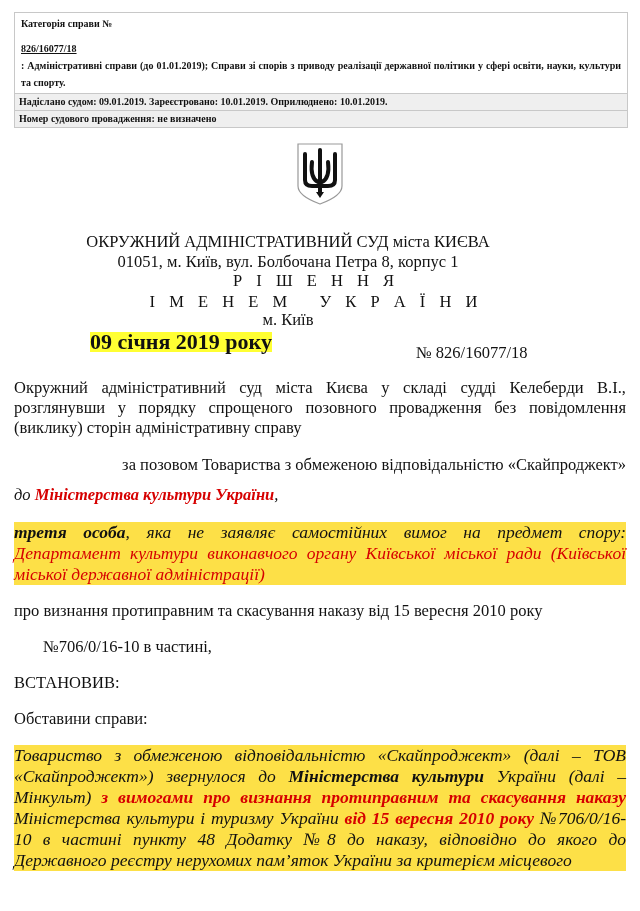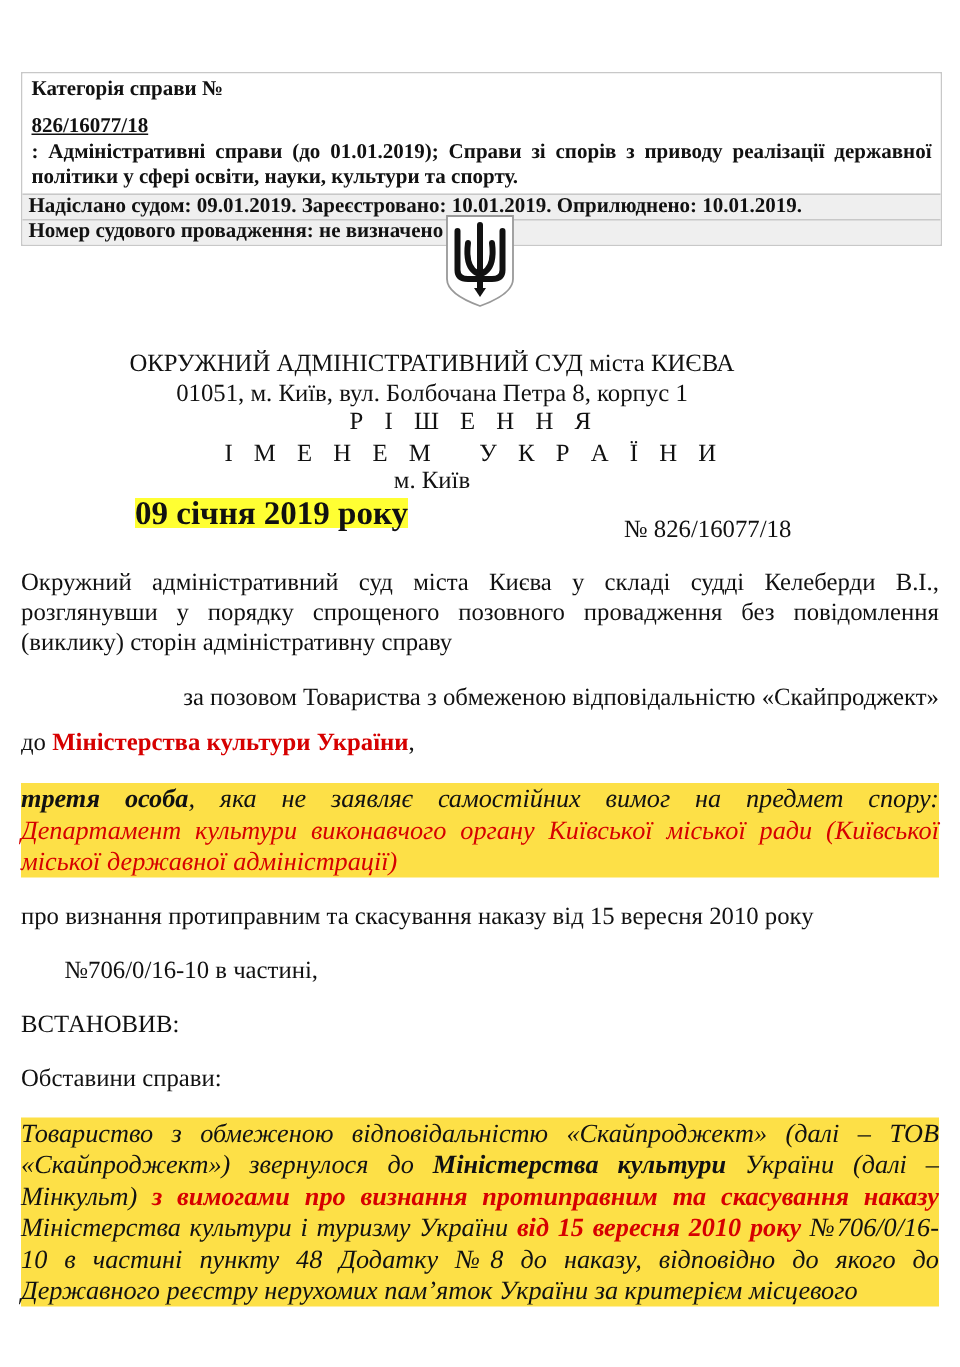--- a/index.html
+++ b/index.html
@@ -1,20 +1,20 @@
 <!DOCTYPE html>
 <html><head>
 <meta charset="utf-8">
 <style>
   html, body { margin: 0; padding: 0; background: #ffffff; }
   body { width: 640px; height: 911px; position: relative; overflow: hidden;
          font-family: "Liberation Serif", "DejaVu Serif", serif; color: #111; }
   .hdr { position: absolute; left: 14px; top: 12px; width: 612px;
          border: 1px solid #c8c8c8; font-family: "Liberation Serif", serif;
-         font-weight: bold; font-size: 14px; line-height: 17px; color: #111; margin-top: 36px; }
+         font-weight: bold; font-size: 10px; line-height: 17px; color: #111; }
   .hdr .top { padding: 2px 6px 2px 6px; background: #fff; }
   .hdr .top .cat { margin-bottom: 8px; }
   .hdr .top .num { text-decoration: underline; }
   .hdr .top .desc { text-align: justify; }
   .hdr .row { padding: 0 4px; background: #efefef; border-top: 1px solid #c8c8c8; height: 16px; line-height: 16px; }
   .emblem { position: absolute; left: 296px; top: 142px; width: 48px; height: 64px; }
   .center { position: absolute; left: 0; width: 576px; text-align: center; font-size: 16.5px; }
   .spaced { letter-spacing: 5px; padding-left: 28px; }
   .p { position: absolute; left: 14px; width: 612px; font-size: 16.5px; line-height: 20px; }
   .just { text-align: justify; }
@@ -55,21 +55,21 @@
 <div class="center spaced" style="top:292px; white-space:pre;">І М Е Н Е М   У К Р А Ї Н И</div>
 <div class="center" style="top:310px;">м. Київ</div>
 
 <div style="position:absolute; left:90px; top:332px; font-size:22px; font-weight:bold; line-height:20px;" class="hl">09 січня 2019 року</div>
 <div style="position:absolute; left:416px; top:343px; font-size:16.5px; line-height:20px;">№ 826/16077/18</div>
 
 <div class="p just" style="top:378px;">Окружний адміністративний суд міста Києва у складі судді Келеберди В.І., розглянувши у порядку спрощеного позовного провадження без повідомлення (виклику) сторін адміністративну справу</div>
 
 <div class="p" style="top:455px;text-align:right;">за позовом Товариства з обмеженою відповідальністю «Скайпроджект»</div>
 
-<div class="p" style="top:485px;"><span>до </span><span class="b red">Міністерства культури України</span><span>,</span></div>
+<div class="p" style="top:485px;font-style:italic;"><span>до </span><span class="b red">Міністерства культури України</span><span>,</span></div>
 
 <div class="p just block" style="top:522px; font-size:17.5px; line-height:21px;"><span class="b">третя особа</span><span>, яка не заявляє самостійних вимог на предмет спору: </span><span class="red">Департамент культури виконавчого органу Київської міської ради (Київської міської державної адміністрації)</span></div>
 
 <div class="p" style="top:601px;">про визнання протиправним та скасування наказу від 15 вересня 2010 року</div>
 <div class="p" style="top:637px;margin-left:29px;">№706/0/16-10 в частині,</div>
 <div class="p" style="top:673px;">ВСТАНОВИВ:</div>
 <div class="p" style="top:709px;">Обставини справи:</div>
 
 <div class="p just block" style="top:745px; font-size:17.5px; line-height:21px;"><span>Товариство з обмеженою відповідальністю «Скайпроджект» (далі – ТОВ «Скайпроджект») звернулося до </span><span class="b">Міністерства культури</span><span> України (далі – Мінкульт) </span><span class="b red">з вимогами про визнання протиправним та скасування наказу</span><span> Міністерства культури і туризму України </span><span class="b red">від 15 вересня 2010 року</span><span> №706/0/16-10 в частині пункту 48 Додатку №8 до наказу, відповідно до якого до Державного реєстру нерухомих пам’яток України за критерієм місцевого</span></div>
 

